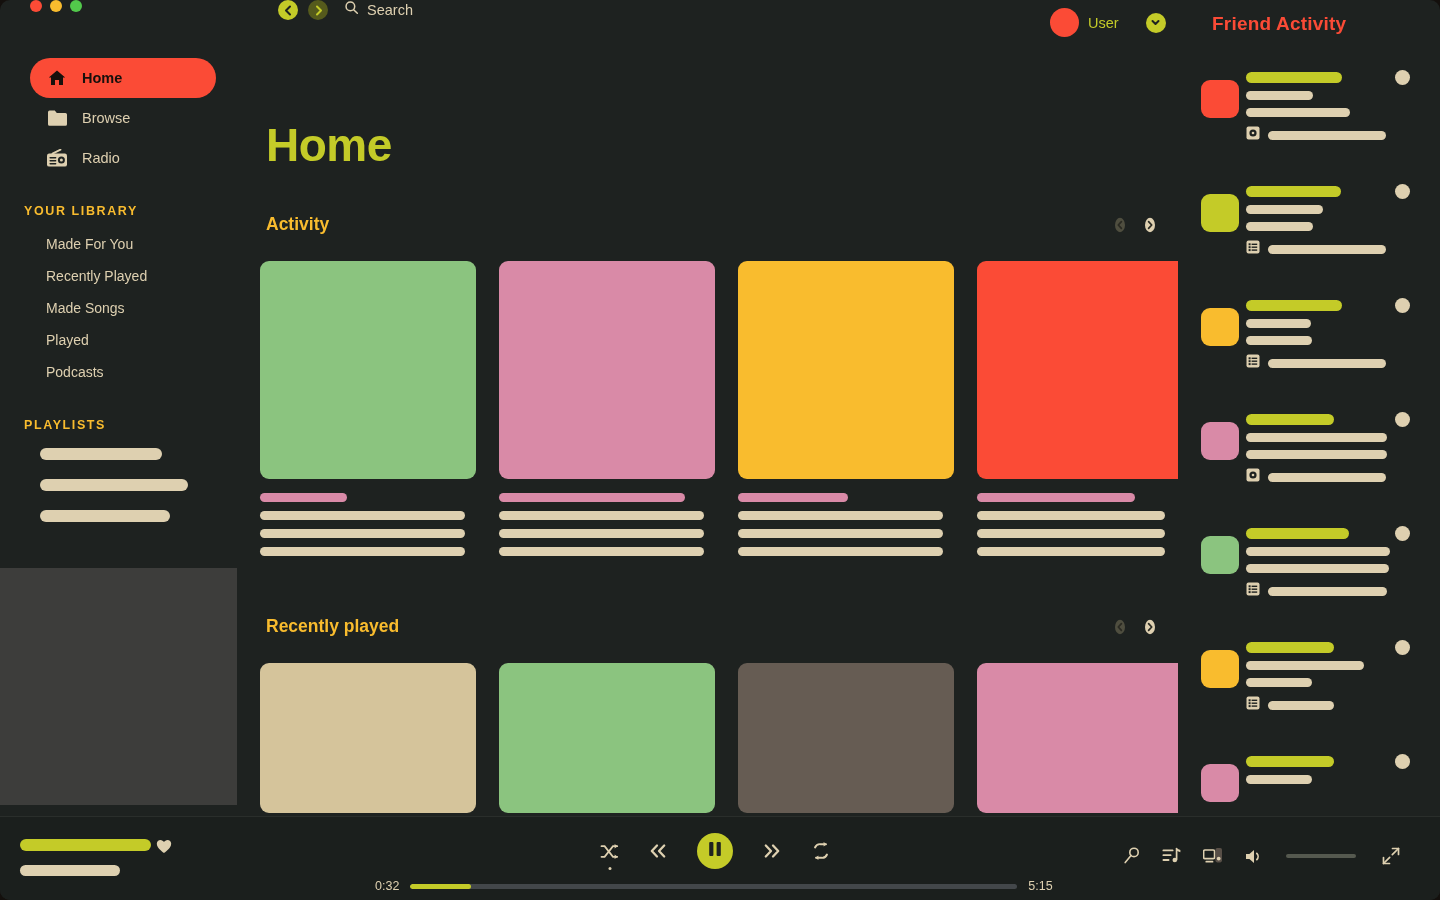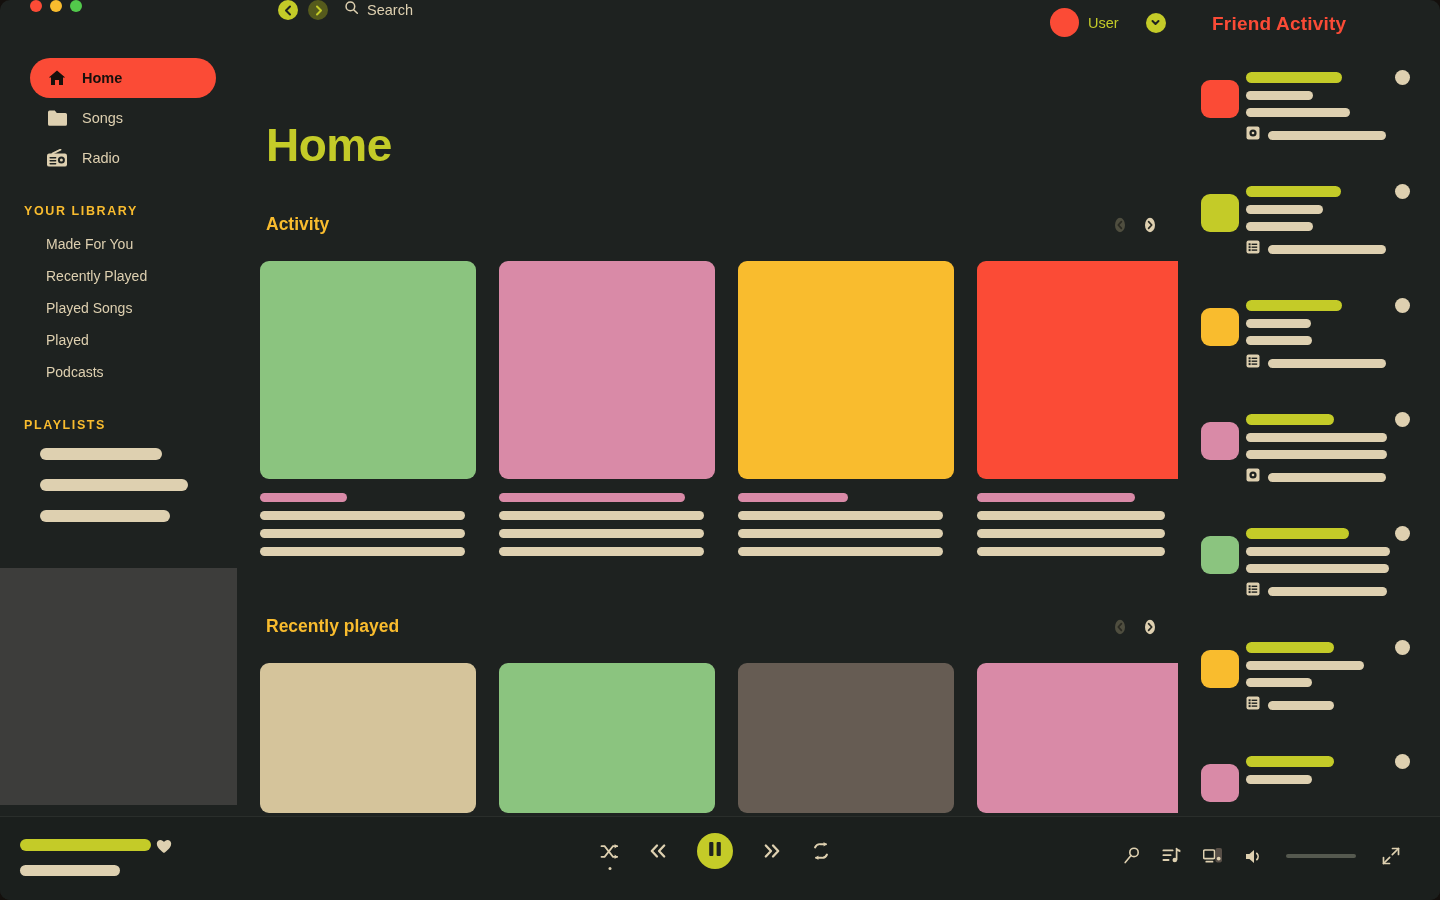--- a/index.html
+++ b/index.html
@@ -232,42 +232,42 @@
       </span>
       <span>Home</span>
     </div>
 
     <div class="nav-item">
       <span class="ico">
         <svg width="21" height="18" viewBox="0 0 21 18">
             <path d="M1 3.2 a1.6 1.6 0 0 1 1.6-1.6 h5.2 l2 2.4 h8.6 a1.6 1.6 0 0 1 1.6 1.6 v9.6 a1.6 1.6 0 0 1 -1.6 1.6 h-15.8 a1.6 1.6 0 0 1 -1.6 -1.6 z" fill="#ded0b0"></path>
           </svg>
       </span>
-      <span>Songs</span>
+      <span>Browse</span>
     </div>
 
     <div class="nav-item">
       <span class="ico">
         <svg width="22" height="19" viewBox="0 0 22 19">
           <path d="M14.5 0.6 L6.5 4.6" stroke="#ded0b0" stroke-width="1.8" stroke-linecap="round"></path>
           <rect x="1" y="4.6" width="20" height="13" rx="2.2" fill="#ded0b0"></rect>
           <circle cx="15.4" cy="11.1" r="3.5" fill="#1e2220"></circle>
           <circle cx="15.4" cy="11.1" r="1.5" fill="#ded0b0"></circle>
           <rect x="3.4" y="8" width="7" height="1.6" rx=".8" fill="#1e2220"></rect>
           <rect x="3.4" y="11" width="7" height="1.6" rx=".8" fill="#1e2220"></rect>
           <rect x="3.4" y="14" width="7" height="1.6" rx=".8" fill="#1e2220"></rect>
         </svg>
       </span>
       <span>Radio</span>
     </div>
 
     <div class="sect-head">YOUR LIBRARY</div>
     <div class="lib-item">Made For You</div>
     <div class="lib-item">Recently Played</div>
-    <div class="lib-item">Played Songs</div>
+    <div class="lib-item">Made Songs</div>
     <div class="lib-item">Played</div>
     <div class="lib-item">Podcasts</div>
 
     <div class="sect-head" style="margin-top:30px">PLAYLISTS</div>
     <div class="pl-bar" style="width:122px;margin-top:16px"></div>
     <div class="pl-bar" style="width:148px;margin-top:19px"></div>
     <div class="pl-bar" style="width:130px;margin-top:19px"></div>
   </div>
 
   <div class="np-art"></div>
@@ -556,20 +556,27 @@
       <span class="cbtn">
         <svg width="20" height="20" viewBox="0 0 20 20">
             <path d="M4 6.5 A5.5 5.5 0 0 1 9.5 3.2 H15" stroke="#ded0b0" stroke-width="1.9" fill="none" stroke-linecap="round"></path>
             <path d="M12.6 0.9 L15.6 3.2 L12.6 5.5" fill="#ded0b0"></path>
             <path d="M16 13.5 A5.5 5.5 0 0 1 10.5 16.8 H5" stroke="#ded0b0" stroke-width="1.9" fill="none" stroke-linecap="round"></path>
             <path d="M7.4 14.5 L4.4 16.8 L7.4 19.1" fill="#ded0b0"></path>
           </svg>
       </span>
     </div>
 
+    <div class="progress">
+      <span class="ptime">0:32</span>
+      <span class="ptrack">
+        <span class="pfill" style="width:10%; display:block"></span>
+      </span>
+      <span class="ptime">5:15</span>
+    </div>
 
     <div class="rctrls">
       <span class="ricon">
         <svg width="17" height="18" viewBox="0 0 17 18">
             <circle cx="11" cy="5.4" r="4.2" stroke="#ded0b0" stroke-width="1.6" fill="none"></circle>
             <path d="M8 8.4 L2.2 15.6" stroke="#ded0b0" stroke-width="1.6" stroke-linecap="round"></path>
           </svg>
       </span>
       <span class="ricon">
         <svg width="19" height="18" viewBox="0 0 19 18">

